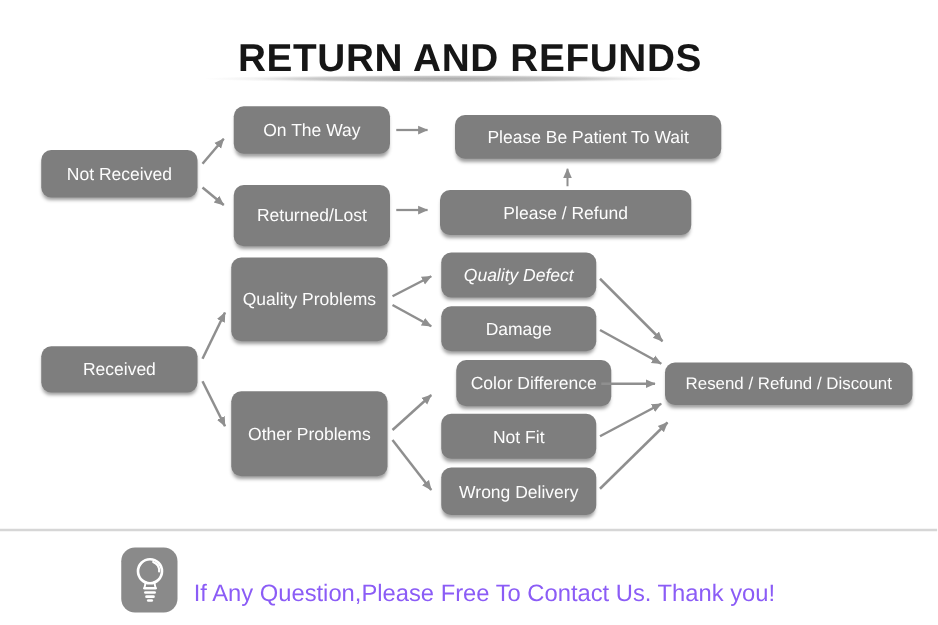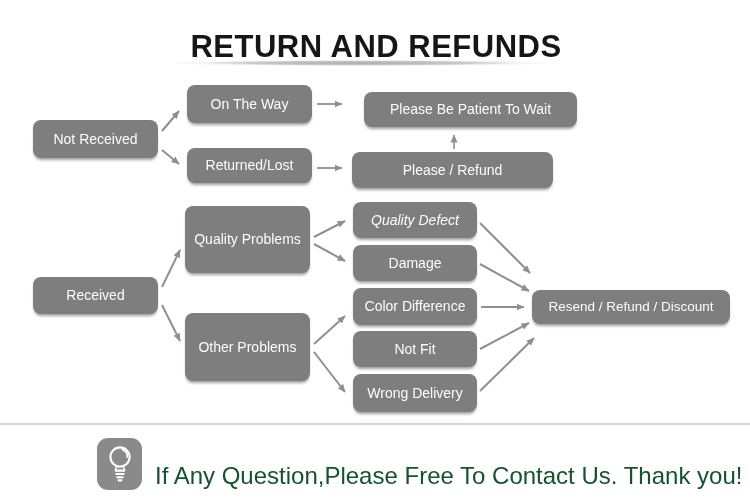--- a/index.html
+++ b/index.html
@@ -26,43 +26,43 @@
   }
 
   svg.arrows{position:absolute;left:0;top:0;pointer-events:none;}
 
   .footer-divider{position:absolute;left:0;top:423px;width:750px;height:2px;background:#d6d6d6;}
   .footer{position:absolute;left:97px;top:438px;height:52px;display:flex;align-items:center;gap:13px;}
   .bulb-badge{
     width:45px;height:52px;border-radius:11px;background:#8a8a8a;
     display:flex;align-items:center;justify-content:center;flex:0 0 auto;
   }
-  .footer-text{font-size:24px;color:#14532d;white-space:nowrap;margin-top:23px;}
+  .footer-text{font-size:19px;color:#8b5cf6;white-space:nowrap;margin-top:23px;}
 </style>
 </head>
 <body>
 
 <div class="canvas">
 
   <h1 class="page-title">RETURN AND REFUNDS</h1>
   <div class="title-divider"></div>
 
   <div class="node" style="left:33px;top:120px;width:125px;height:38px;">Not Received</div>
   <div class="node" style="left:187px;top:85px;width:125px;height:38px;">On The Way</div>
   <div class="node" style="left:364px;top:92px;width:213px;height:35px;">Please Be Patient To Wait</div>
-  <div class="node" style="left:187px;top:148px;width:125px;height:35px;">Returned/Lost</div>
+  <div class="node" style="left:187px;top:148px;width:125px;height:49px;">Returned/Lost</div>
   <div class="node" style="left:352px;top:152px;width:201px;height:36px;">Please / Refund</div>
 
   <div class="node" style="left:33px;top:277px;width:125px;height:37px;">Received</div>
   <div class="node" style="left:185px;top:206px;width:125px;height:67px;">Quality Problems</div>
   <div class="node" style="left:185px;top:313px;width:125px;height:68px;">Other Problems</div>
 
   <div class="node" style="left:353px;top:202px;width:124px;height:36px;font-style:italic;">Quality Defect</div>
   <div class="node" style="left:353px;top:245px;width:124px;height:36px;">Damage</div>
-  <div class="node" style="left:353px;top:288px;width:124px;height:37px;">Color Difference</div>
+  <div class="node" style="left:365px;top:288px;width:124px;height:37px;">Color Difference</div>
   <div class="node" style="left:353px;top:331px;width:124px;height:36px;">Not Fit</div>
   <div class="node" style="left:532px;top:290px;width:198px;height:34px;font-size:13.5px;">Resend / Refund / Discount</div>
 
   <div class="node" style="left:353px;top:374px;width:124px;height:38px;">Wrong Delivery</div>
 
   <svg class="arrows" width="750" height="500" viewBox="0 0 750 500">
     <defs>
       <marker id="ah" markerUnits="userSpaceOnUse" markerWidth="10" markerHeight="9" refX="7.5" refY="4" orient="auto">
         <path d="M0,0.5 L8,4 L0,7.5 Z" fill="#8f8f8f"></path>
       </marker>

